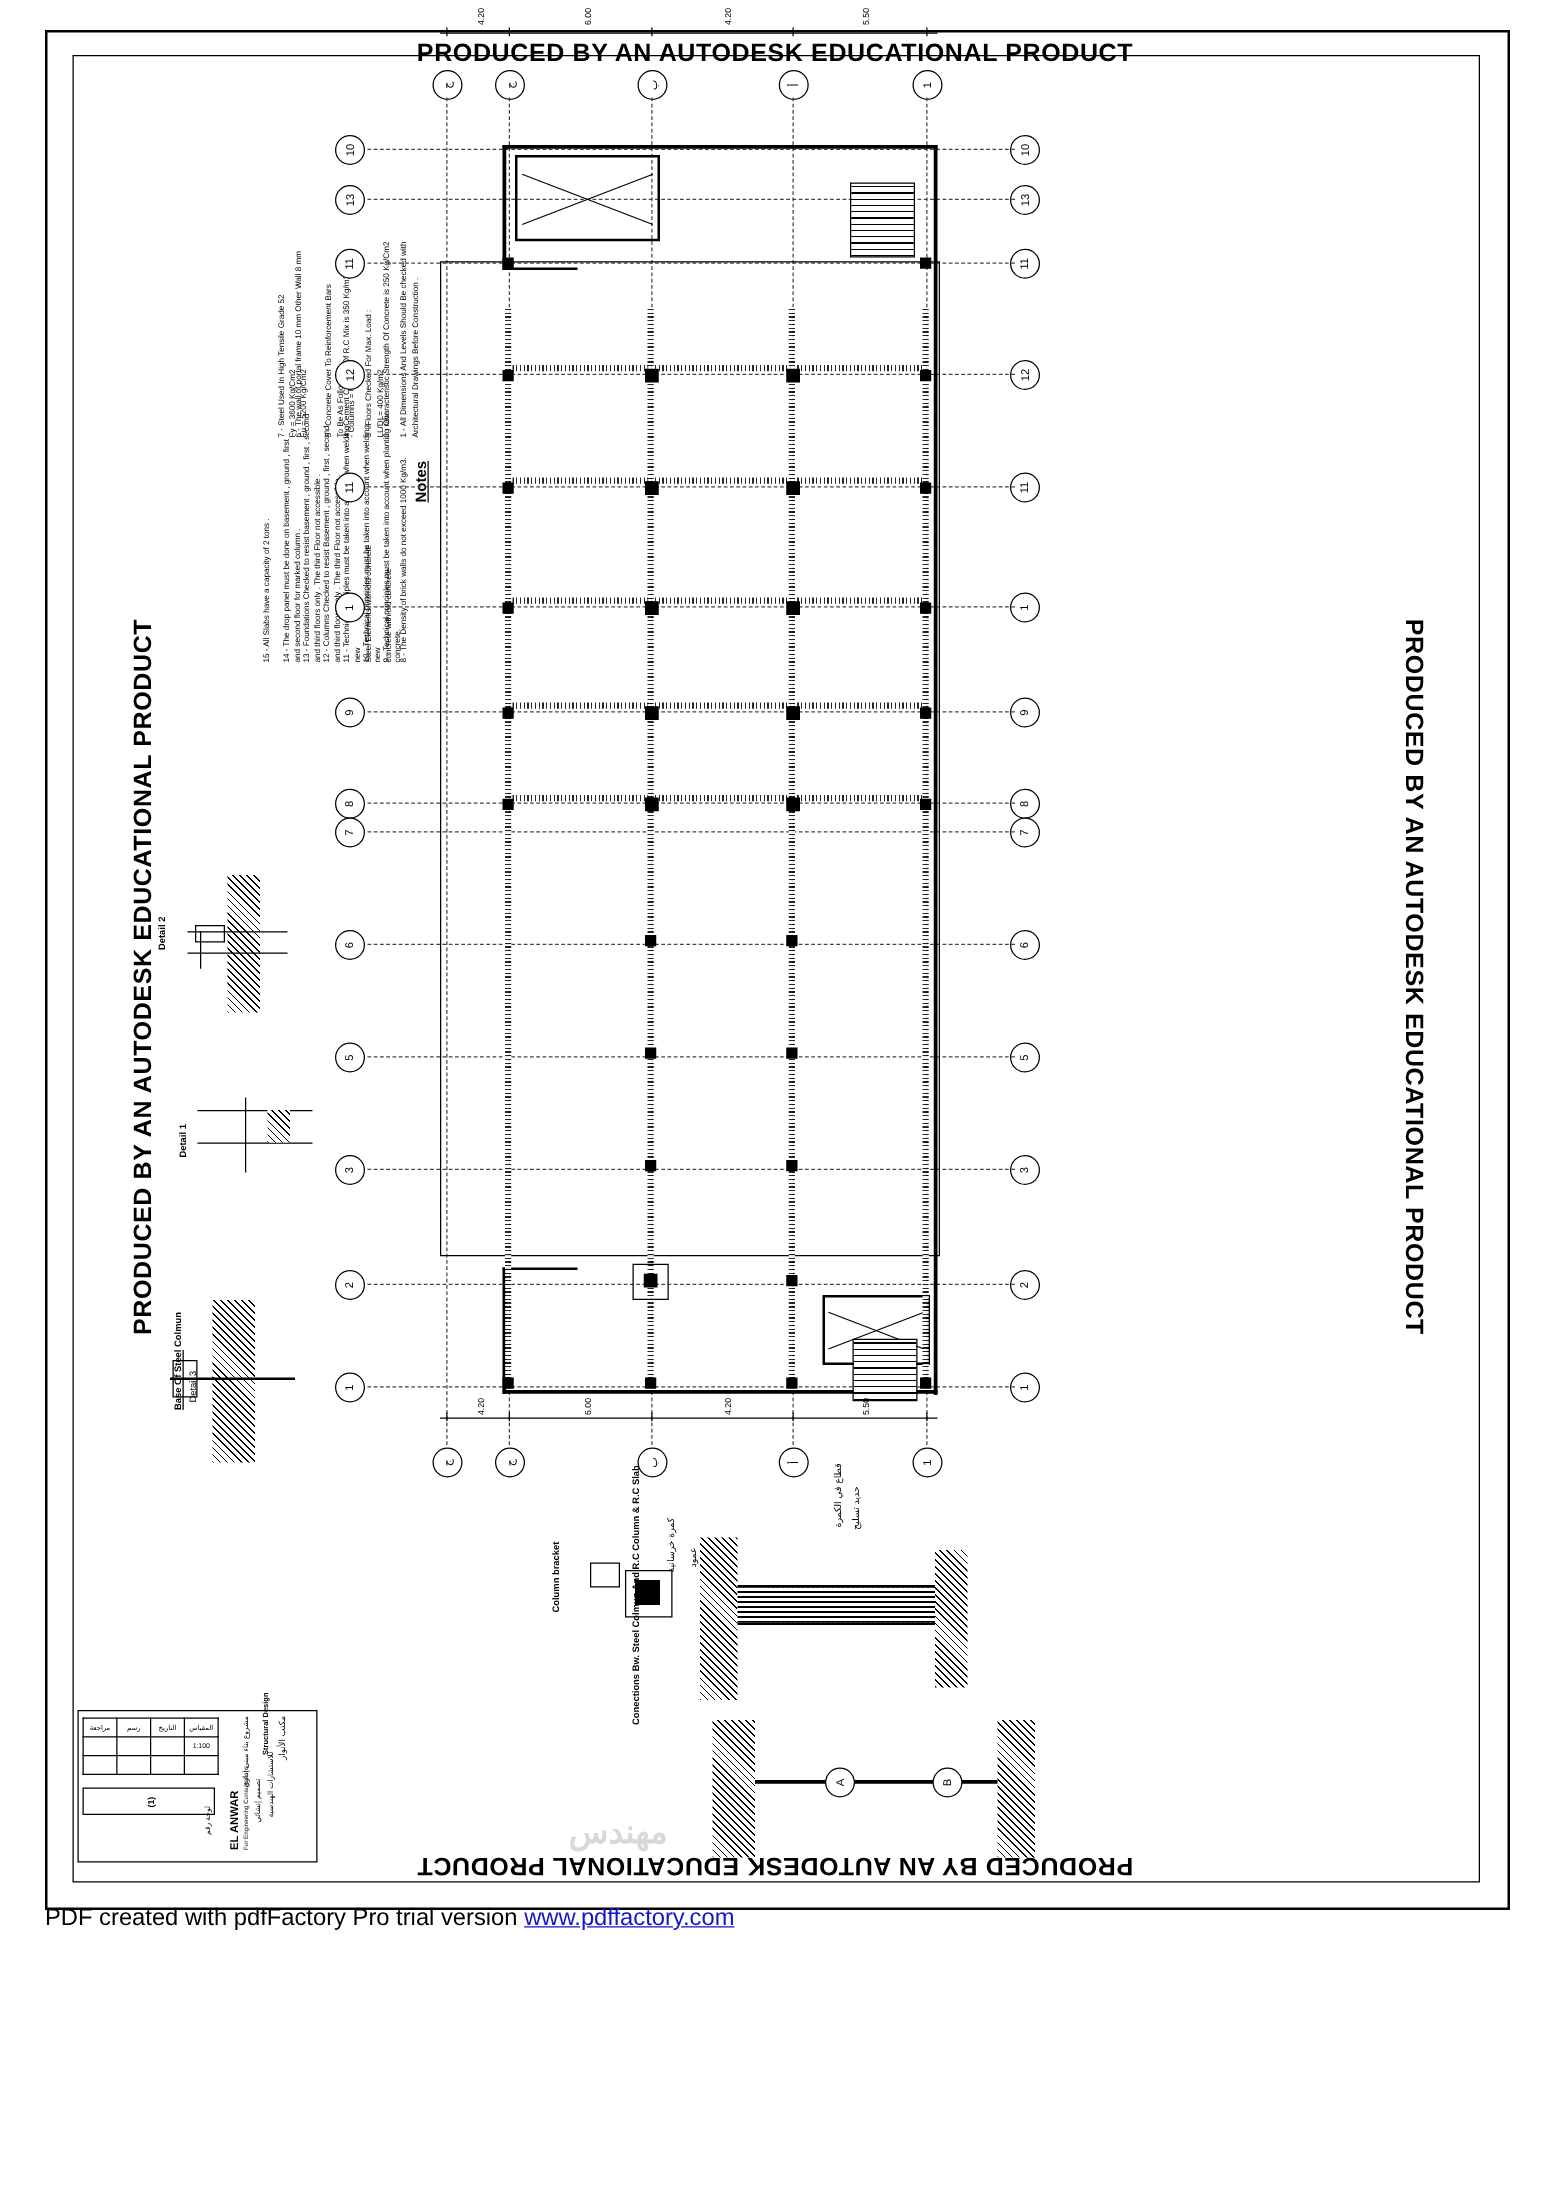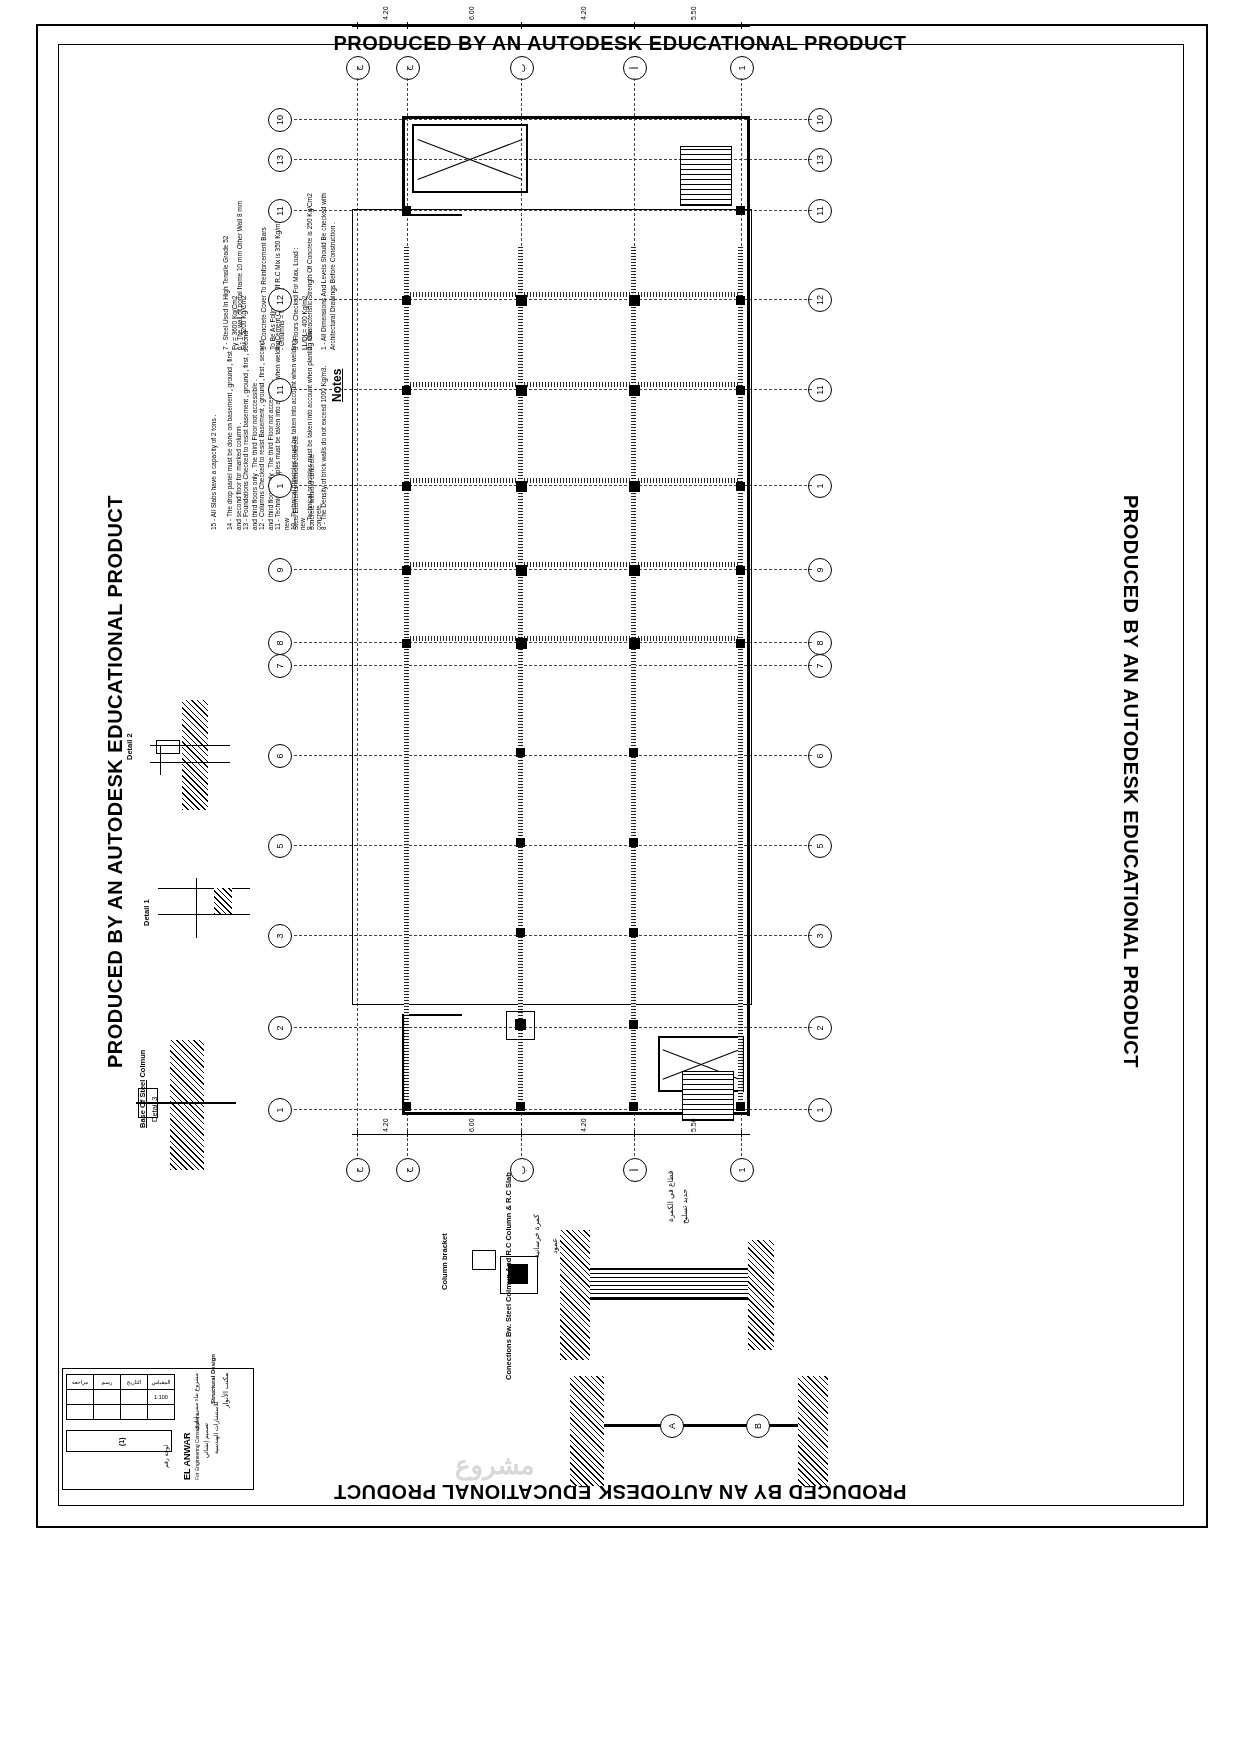--- a/index.html
+++ b/index.html
@@ -416,21 +416,21 @@
     <div class="dhatch" style="left:258px;top:0;width:30px;height:110px;"></div>
     <div class="bub" style="left:120px;top:38px;">
         <span>A</span>
       </div>
     <div class="bub" style="left:206px;top:38px;">
         <span>B</span>
       </div>
     <div class="dlbl dlbl-b" style="left:-36px;top:4px;width:240px;">Conections Bw. Steel Colmun And R.C Column &amp; R.C Slab</div>
   </div>
 
-  <div class="wmk">مشروع</div>
+  <div class="wmk">مهندس</div>
 
   <div class="titleblock">
     <div class="thinbox" style="left:0;top:0;width:190px;height:120px;"></div>
 
     <table class="tb-table" style="left:4px;top:6px;">
       <tbody>
           <tr>
         <td style="width:26px;height:14px;">مراجعة</td>
         <td style="width:26px;height:14px;">رسم</td>
         <td style="width:26px;height:14px;">التاريخ</td>
@@ -457,14 +457,17 @@
     <div class="tb-logo" style="left:120px;top:112px;">EL ANWAR</div>
     <div class="tbrot" style="left:132px;top:112px;font-size:5px;">For Engineering Consultations</div>
     <div class="tbrot" style="left:148px;top:36px;font-size:6px;font-weight:bold;">Structural Design</div>
     <div class="tbrot" style="left:160px;top:40px;font-size:7px;">مكتب الأنوار</div>
     <div class="tbrot" style="left:150px;top:86px;font-size:6px;">للاستشارات الهندسية</div>
     <div class="tbrot" style="left:140px;top:90px;font-size:6px;">تصميم إنشائي</div>
     <div class="tbrot" style="left:130px;top:62px;font-size:6px;">مشروع بناء مبنى إداري</div>
     <div class="tbrot" style="left:100px;top:100px;font-size:6px;">لوحة رقم</div>
   </div>
 
+  <div class="pdf-footer">
+    <span>PDF created with pdfFactory Pro trial version </span><a href="#">www.pdffactory.com</a>
+  </div>
 
 </div>
 
 </body></html>

